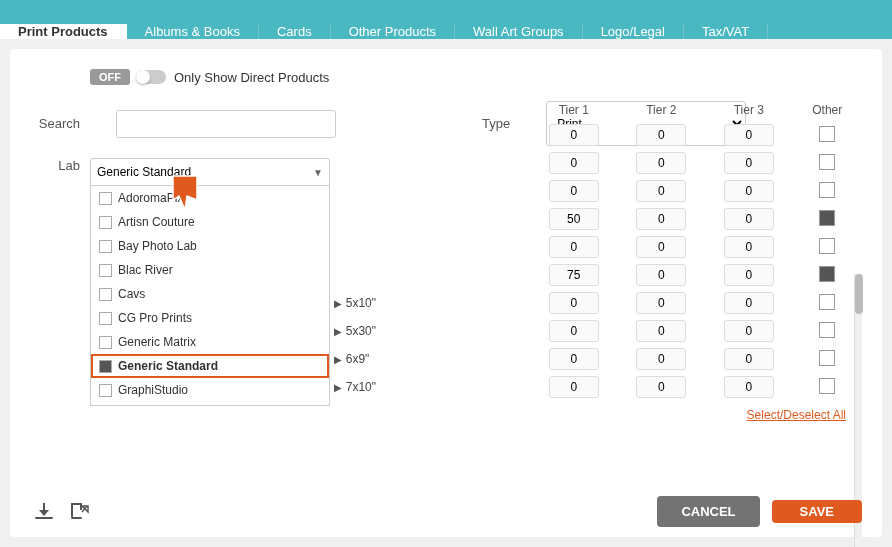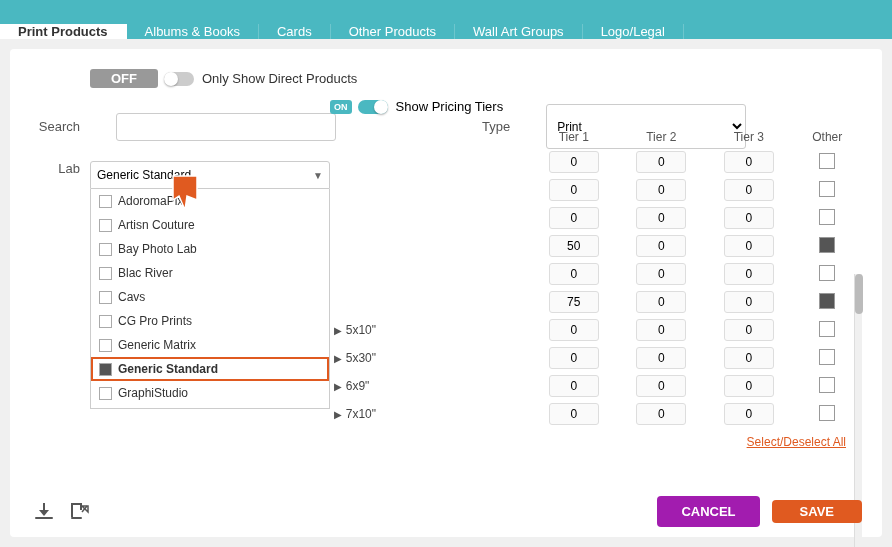--- a/index.html
+++ b/index.html
@@ -42,23 +42,23 @@
     
     .toggle-row {
       display: flex;
       align-items: center;
       margin-bottom: 16px;
       margin-left: 60px;
     }
     .toggle-off {
       background: #999;
       color: white;
-      font-size: 13px;
+      font-size: 11px;
       font-weight: bold;
-      padding: 2px 21px;
+      padding: 2px 9px;
       border-radius: 3px;
       margin-right: 6px;
       display: inline-flex;
       align-items: center;
     }
     .toggle-label { font-size: 13px; color: #333; text-align: right; }
 
     
     .form-row {
       display: flex;
@@ -269,21 +269,21 @@
       align-items: center;
       gap: 12px;
     }
     .select-deselect {
       color: #e05a20;
       font-size: 12px;
       cursor: pointer;
       text-decoration: underline;
     }
     .btn-cancel {
-      background: #a21caf;
+      background: #737373;
       color: white;
       border: none;
       border-radius: 4px;
       padding: 8px 24px;
       font-size: 13px;
       cursor: pointer;
       font-weight: bold;
     }
     .btn-save {
       background: #e05a20;
@@ -301,20 +301,21 @@
 
 <div>
 
   <div class="top-nav">
   <div class="tab active">Print Products</div>
       <div class="tab">Albums &amp; Books</div>
       <div class="tab">Cards</div>
       <div class="tab">Other Products</div>
       <div class="tab">Wall Art Groups</div>
       <div class="tab">Logo/Legal</div>
+      <div class="tab">Tax/VAT</div>
     </div>
 
   <div class="main-content">
 
     <div class="toggle-row">
       <span class="toggle-off">OFF</span>
       <span style="width:30px; height:14px; background:#ccc; border-radius:7px; display:inline-block; margin-right:8px; position:relative;">
         <span style="width:14px;height:14px;border-radius:50%;background:white;position:absolute;left:0;top:0;box-shadow:0 1px 2px rgba(0,0,0,0.3);"></span>
       </span>
       <span class="toggle-label">Only Show Direct Products</span>
@@ -384,27 +385,20 @@
       </div>
 
       <div style="position:absolute;left:155px;top:125px;z-index:200;">
         <svg width="40" height="40" viewBox="0 0 40 40">
           <polygon points="8,2 32,2 32,26 22,22 20,36 14,22 8,26" fill="#e05a20" stroke="white" stroke-width="1.5"></polygon>
         </svg>
       </div>
     </div>
 
     <div class="pricing-section">
-      <div class="toggle-on-row">
-        <span class="toggle-on">ON</span>
-        <span style="width:30px; height:14px; background:#4ab8c1; border-radius:7px; display:inline-block; margin-right:8px; position:relative;">
-          <span style="width:14px;height:14px;border-radius:50%;background:white;position:absolute;right:0;top:0;box-shadow:0 1px 2px rgba(0,0,0,0.3);"></span>
-        </span>
-        <span>Show Pricing Tiers</span>
-      </div>
 
       <table class="tier-table">
         <thead>
           <tr>
             <th></th>
             <th>Tier 1</th>
             <th>Tier 2</th>
             <th>Tier 3</th>
             <th>Other</th>
           </tr>

